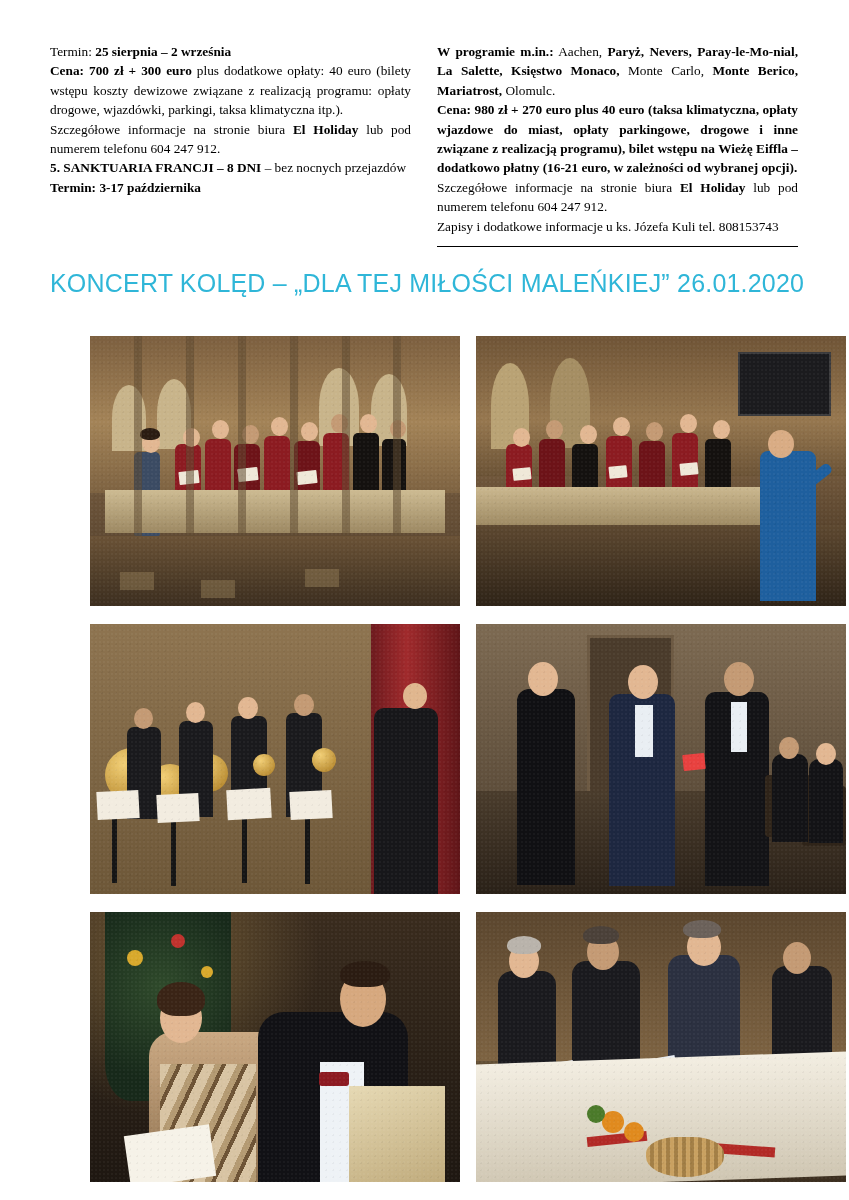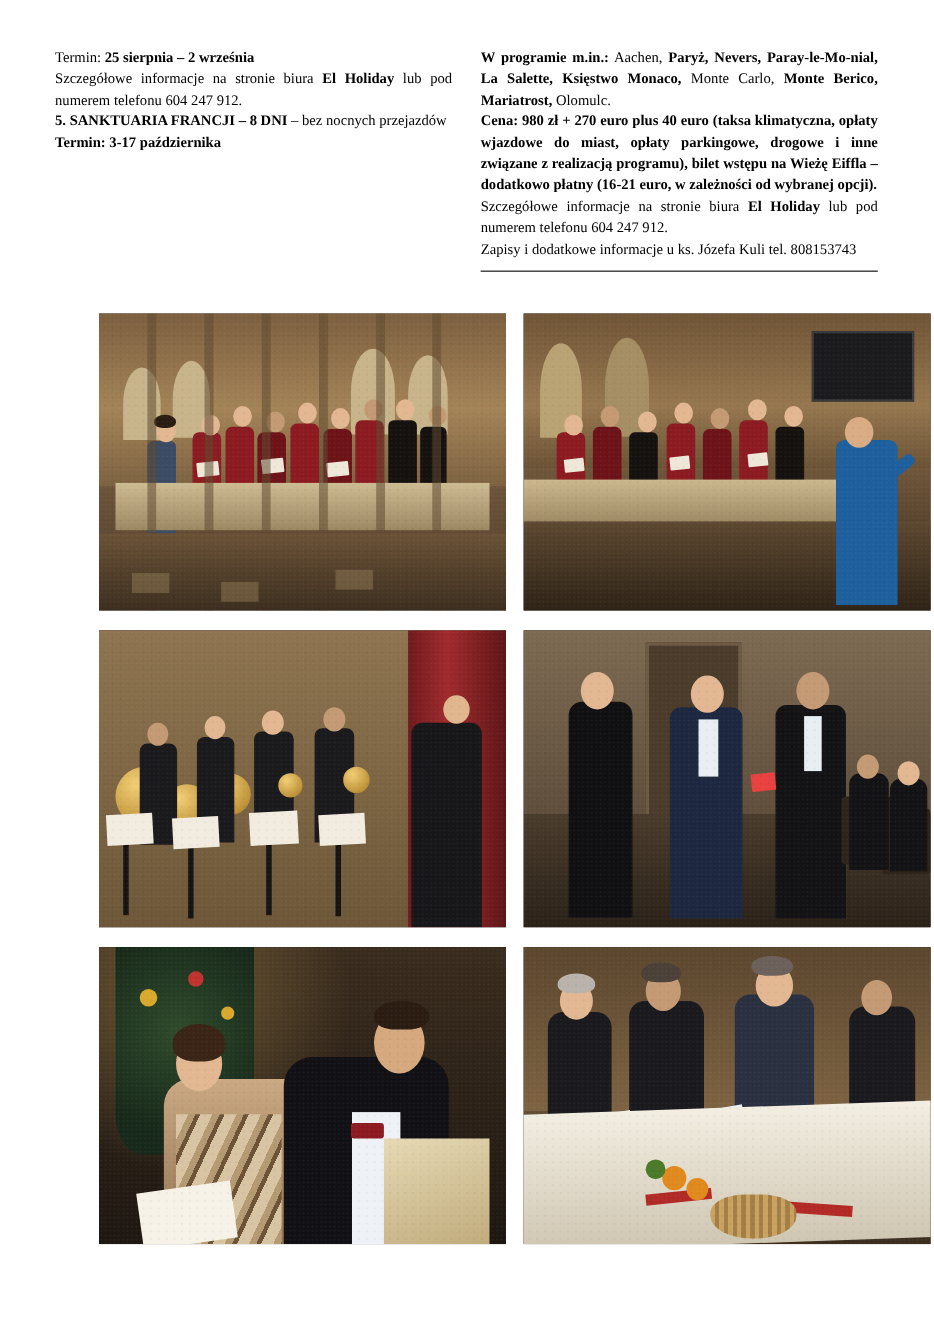--- a/index.html
+++ b/index.html
@@ -188,20 +188,25 @@
 <div class="page">
 
   <div class="columns">
 
     <div class="col">
       <p>
         <span>Termin:</span>
         <span class="b">25 sierpnia – 2 września</span>
       </p>
       <p>
+        <span class="b">Cena:</span>
+        <span class="b">700 zł + 300 euro</span>
+        <span>plus dodatkowe opłaty: 40 euro (bilety wstępu koszty dewizowe związane z realizacją programu: opłaty drogowe, wjazdówki, parkingi, taksa klimatyczna itp.).</span>
+      </p>
+      <p>
         <span>Szczegółowe informacje na stronie biura</span>
         <span class="b">El Holiday</span>
         <span>lub pod numerem telefonu 604 247 912.</span>
       </p>
       <p>
         <span class="b">5. SANKTUARIA FRANCJI – 8 DNI</span>
         <span>– bez nocnych przejazdów</span>
       </p>
       <p>
         <span class="b">Termin:</span>
@@ -226,20 +231,21 @@
         <span>Szczegółowe informacje na stronie biura</span>
         <span class="b">El Holiday</span>
         <span>lub pod numerem telefonu 604 247 912.</span>
       </p>
       <p>Zapisy i dodatkowe informacje u ks. Józefa Kuli tel. 808153743</p>
       <div class="rule"></div>
     </div>
 
   </div>
 
+  <h2 class="concert-title">KONCERT KOLĘD – „DLA TEJ MIŁOŚCI MALEŃKIEJ” 26.01.2020</h2>
 
   <div class="photo-grid">
 
     <figure class="photo">
       <div class="scene s1">
         <div class="wall"></div>
         <div class="arch" style="left:6%;top:18%;width:34px;height:66px;"></div>
         <div class="arch" style="left:18%;top:16%;width:34px;height:70px;"></div>
         <div class="arch" style="left:62%;top:12%;width:40px;height:78px;"></div>
         <div class="arch" style="left:76%;top:14%;width:36px;height:72px;"></div>

